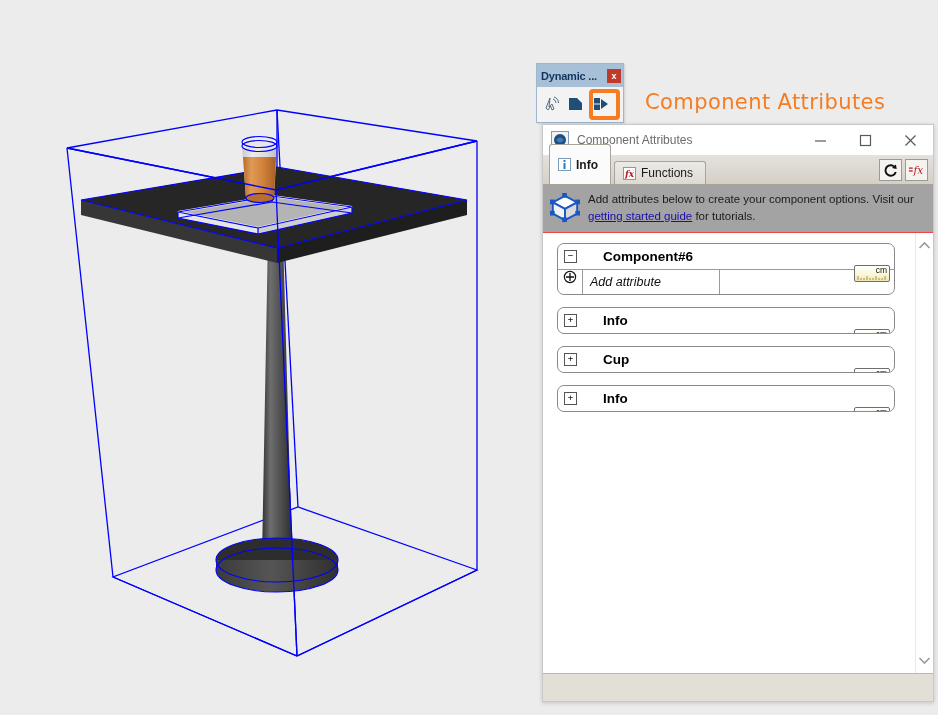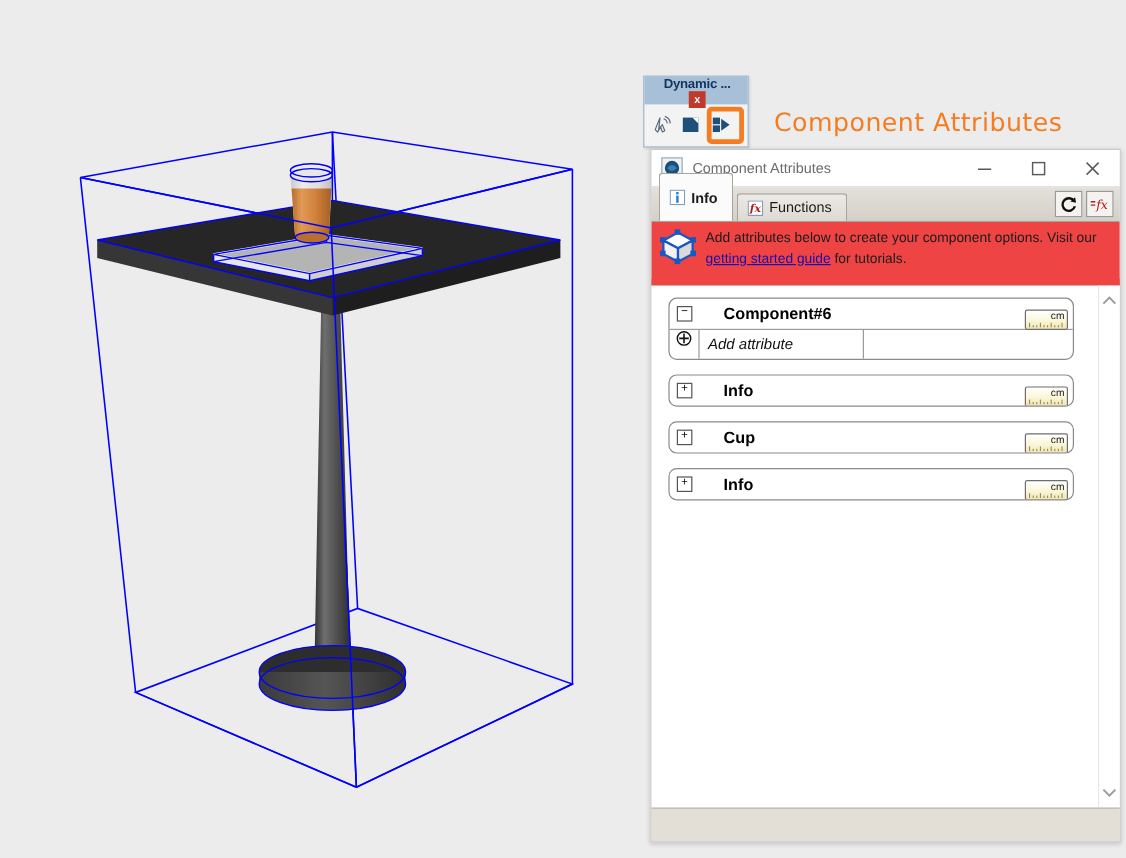--- a/index.html
+++ b/index.html
@@ -17,21 +17,21 @@
 
   
   #dc-toolbar {
     position: absolute; left: 536px; top: 63px; width: 86px; height: 58px;
     background: #f3f3f3; border: 1px solid #9fb6cd;
     box-shadow: 1px 1px 2px rgba(0,0,0,0.12);
   }
   #dc-title-bar {
     height: 23px; background: #a7c0d8;
     display: flex; align-items: center; justify-content: space-between;
-    padding: 0 2px 0 4px; box-sizing: border-box; flex-direction: column;
+    padding: 0 2px 0 4px; box-sizing: border-box;
   }
   #dc-title-text {
     font-size: 11px; font-weight: bold; color: #12355e;
     white-space: nowrap; letter-spacing: -0.2px;
   }
   #dc-close {
     width: 14px; height: 14px; background: #c0392b; color: #fff;
     font-size: 9px; font-weight: bold; line-height: 14px; text-align: center;
     cursor: pointer;
   }
@@ -86,22 +86,22 @@
     width: 14px; height: 14px; display: flex; align-items: center; justify-content: center;
     font-size: 10px; font-weight: bold;
   }
   #tab-right-tools { position: absolute; right: 5px; bottom: 3px; display: flex; gap: 3px; }
   .tool-btn {
     width: 21px; height: 20px; border: 1px solid #9a9a9a; background: #f4f3f0;
     display: flex; align-items: center; justify-content: center; cursor: pointer;
   }
 
   #ca-hint {
-    background: #ef4444; border-bottom: 6px solid #ef4444;
-    display: flex; padding: 6px 8px 8px 6px; gap: 7px; flex: 0 0 auto;
+    background: #a3a3a3; border-bottom: 1px solid #ef4444;
+    display: flex; padding: 6px 8px 8px 6px; gap: 7px; flex: 0 0 auto; align-items: center;
   }
   #hint-icon { width: 32px; height: 30px; flex: 0 0 auto; }
   #hint-text { font-size: 11.5px; color: #1b1b1b; line-height: 1.45; }
   #hint-text a { color: #1a0dab; text-decoration: underline; }
 
   #ca-body { flex: 1 1 auto; background: #ffffff; display: flex; overflow: hidden; }
   #ca-list { flex: 1 1 auto; padding: 10px 0 0 14px; overflow: hidden; }
 
   .attr-card {
     border: 1px solid #8a8a8a; border-radius: 7px; background: #ffffff;
@@ -111,21 +111,21 @@
     height: 25px; display: flex; align-items: center; padding: 0 3px 0 6px;
     box-sizing: border-box; position: relative;
   }
   .expander {
     width: 11px; height: 11px; border: 1px solid #555; background: #fff;
     font-size: 9px; line-height: 9px; text-align: center; color: #111;
     font-family: "DejaVu Sans Mono", monospace; cursor: pointer; flex: 0 0 auto;
   }
   .attr-name { font-size: 13.5px; font-weight: bold; color: #000; margin-left: 26px; }
   .ruler-badge {
-    position: absolute; right: 4px; top: 9px;
+    position: absolute; right: 4px; top: 21px;
     width: 36px; height: 17px;
     background: linear-gradient(#ffffff 0%, #fbf6d8 55%, #efe6b4 100%);
     border: 1px solid #6e6e6e; border-radius: 2px;
     display: flex; align-items: flex-start; justify-content: flex-end;
     box-sizing: border-box; cursor: pointer; overflow: hidden;
   }
   .ruler-badge .unit {
     font-size: 8.5px; color: #111; line-height: 9px; padding: 0 2px 0 0;
     font-family: "Liberation Sans", sans-serif;
   }

